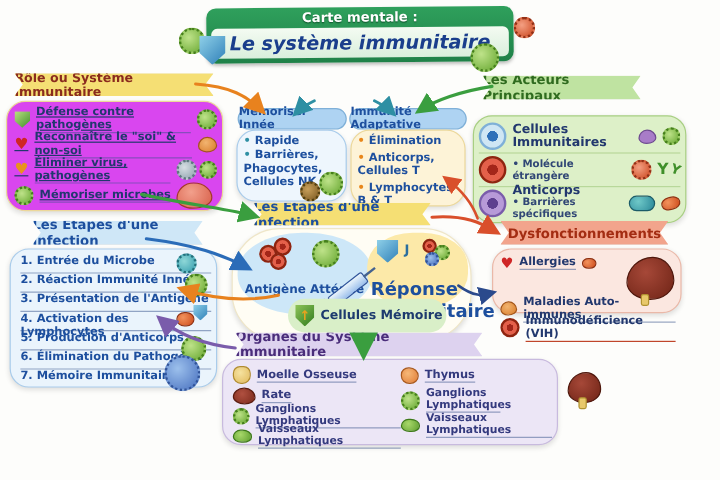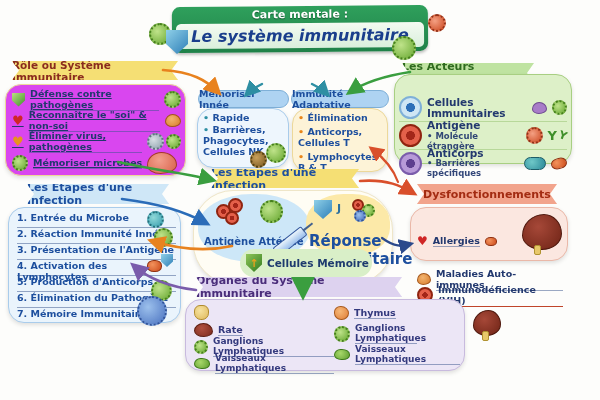--- a/index.html
+++ b/index.html
@@ -122,33 +122,32 @@
   <div class="panel" style="left:292px;top:108px;width:96px;height:64px;background:#fdf3d7;border:1px solid #ecd89a;padding:3px 3px 0 5px;box-sizing:border-box;">
     <div class="t-sm" style="color:#1d4f9e;"><span style="color:#e8861a;">•</span> <span>Élimination</span></div>
     <div class="t-sm" style="color:#1d4f9e;margin-top:3px;"><span style="color:#e8861a;">•</span> <span>Anticorps, Cellules T</span></div>
     <div class="t-sm" style="color:#1d4f9e;margin-top:3px;"><span style="color:#e8861a;">•</span> <span>Lymphocytes B &amp; T</span></div>
   </div>
 
   
   <div class="ribbon" style="left:402px;top:63px;width:132px;height:20px;background:#bfe3a1;color:#2f6b1f;font-size:11px;">
     <span>Les Acteurs Principaux</span>
   </div>
-  <div class="panel" style="left:394px;top:74px;width:178px;height:90px;background:#ddf0c8;border:1px solid #a8cf82;padding:19px 4px;box-sizing:border-box;">
+  <div class="panel" style="left:394px;top:96px;width:178px;height:90px;background:#ddf0c8;border:1px solid #a8cf82;padding:3px 4px;box-sizing:border-box;">
     <div class="row" style="height:27px;border-bottom:1px solid #b8d89a;">
       <span class="ic cell c-blue" style="width:19px;height:19px;"></span>
       <span style="flex:1;">
         <div class="t-md" style="line-height:1;">Cellules Immunitaires</div>
       </span>
       <span class="ic brain" style="width:13px;height:10px;background:#a87cc8;border-color:#6d4a8f;"></span>
       <span class="ic virus v-green" style="width:11px;height:11px;"></span>
     </div>
     <div class="row" style="height:27px;border-bottom:1px solid #b8d89a;">
       <span class="ic cell c-red" style="width:19px;height:19px;"></span>
       <span style="flex:1;">
-        <div class="t-md" style="line-height:1;">Antigène</div>
         <div class="sub">• Molécule étrangère</div>
       </span>
       <span class="ic virus v-red" style="width:13px;height:13px;"></span>
       <span class="y-ab" style="font-size:13px;">Y</span>
       <span class="y-ab" style="font-size:11px;margin-left:-3px;transform:rotate(20deg);">Y</span>
     </div>
     <div class="row" style="height:26px;">
       <span class="ic cell c-purple" style="width:19px;height:19px;"></span>
       <span style="flex:1;">
         <div class="t-md" style="line-height:1;">Anticorps</div>
@@ -203,21 +202,21 @@
   <div class="abs" style="left:240px;top:249px;width:132px;height:28px;background:#d9efc8;border-radius:14px;z-index:3;display:flex;align-items:center;gap:5px;padding-left:6px;box-sizing:border-box;">
     <span class="ic shield sh-redarrow" style="width:16px;height:18px;"></span>
     <span class="t-md" style="color:#1d3a6e;">Cellules Mémoire</span>
   </div>
 
   
   <div class="ribbon" style="left:417px;top:184px;width:140px;height:20px;background:#f2a48c;color:#a32c12;font-size:11px;">
     <span>Dysfonctionnements</span>
   </div>
   <div class="panel" style="left:410px;top:207px;width:158px;height:54px;background:#fbe7e0;border:1px solid #eab8a8;padding:3px 4px 0 6px;box-sizing:border-box;">
-    <div class="row" style="height:16px;margin-top:22px;">
+    <div class="row" style="height:16px;">
       <span class="ic heart" style="font-size:12px;"></span>
       <span class="t-sm u">Allergies</span>
       <span class="ic pill-o" style="width:10px;height:7px;"></span>
     </div>
     <div class="row" style="height:16px;margin-top:22px;">
       <span class="ic brain b-orange" style="width:12px;height:10px;"></span>
       <span class="t-sm u">Maladies Auto-immunes</span>
     </div>
     <div class="row" style="height:16px;">
       <span class="ic cell c-red" style="width:12px;height:12px;"></span>
@@ -227,20 +226,21 @@
   <span class="ic kidney abs" style="left:522px;top:214px;width:38px;height:34px;"></span>
 
   
   <div class="ribbon" style="left:196px;top:277px;width:206px;height:20px;background:#ddd2ef;color:#4a2d7a;font-size:11px;z-index:4;">
     <span>Organes du Système Immunitaire</span>
   </div>
   <div class="panel" style="left:185px;top:299px;width:280px;height:72px;background:#ece6f6;border:1px solid #c8bade;padding:4px 4px 0 8px;box-sizing:border-box;display:flex;">
     <div style="width:140px;">
       <div class="row" style="height:17px;">
         <span class="ic pouch" style="width:13px;height:13px;"></span>
+        <span class="t-sm u" style="color:#343a7e;">Moelle Osseuse</span>
       </div>
       <div class="row" style="height:17px;">
         <span class="ic bean" style="width:17px;height:12px;"></span>
         <span class="t-sm u" style="color:#343a7e;">Rate</span>
       </div>
       <div class="row" style="height:17px;">
         <span class="ic virus v-green" style="width:10px;height:10px;"></span>
         <span class="t-sm u" style="color:#343a7e;font-size:9px;">Ganglions Lymphatiques</span>
       </div>
       <div class="row" style="height:17px;">

